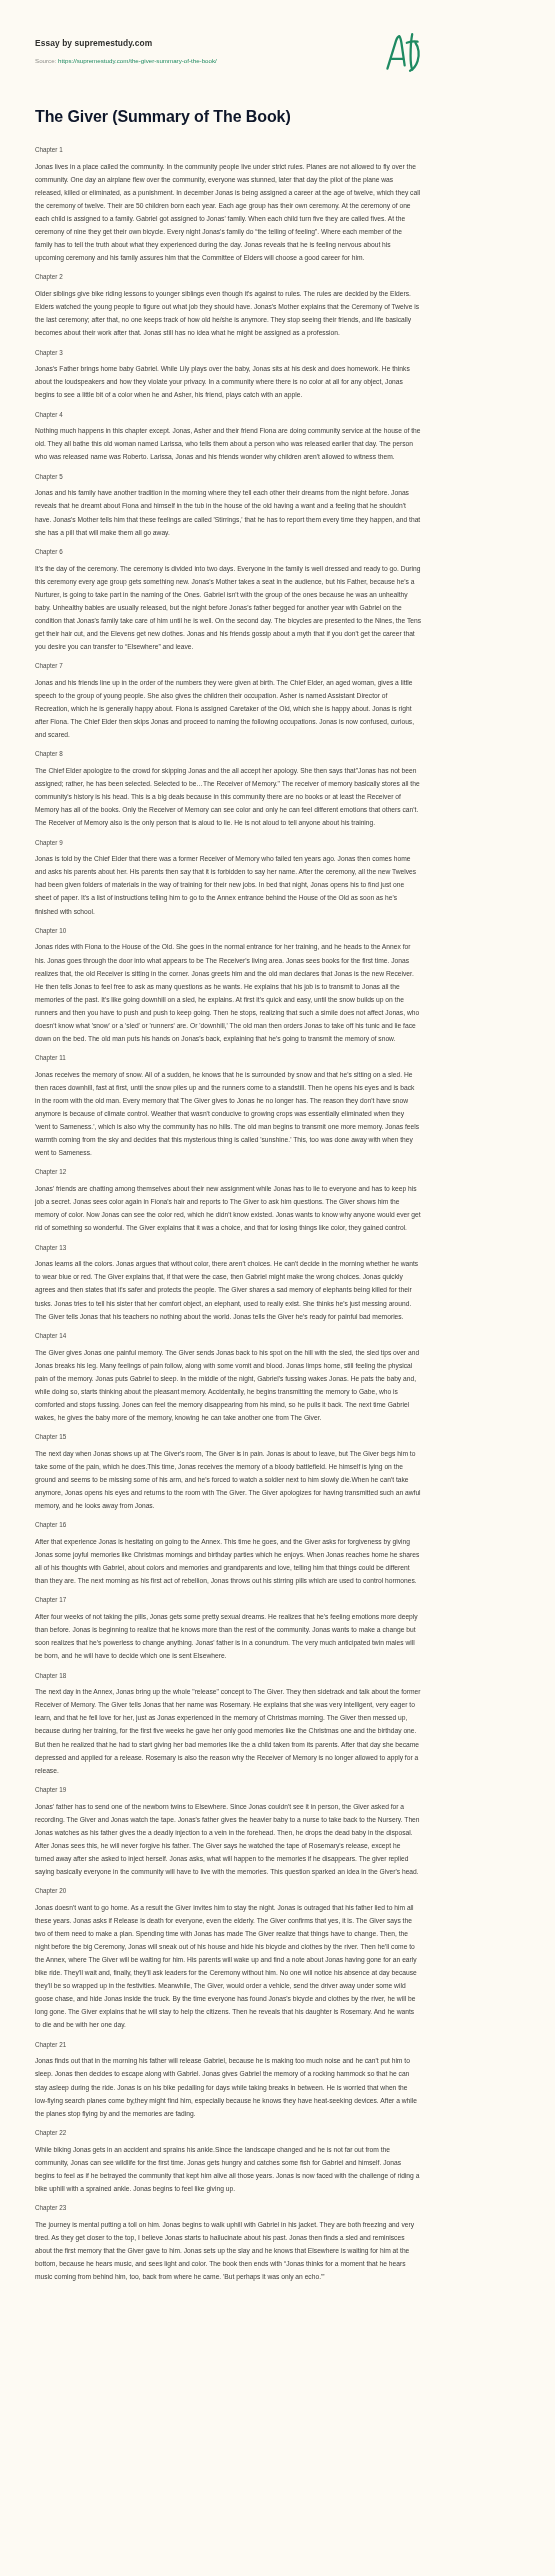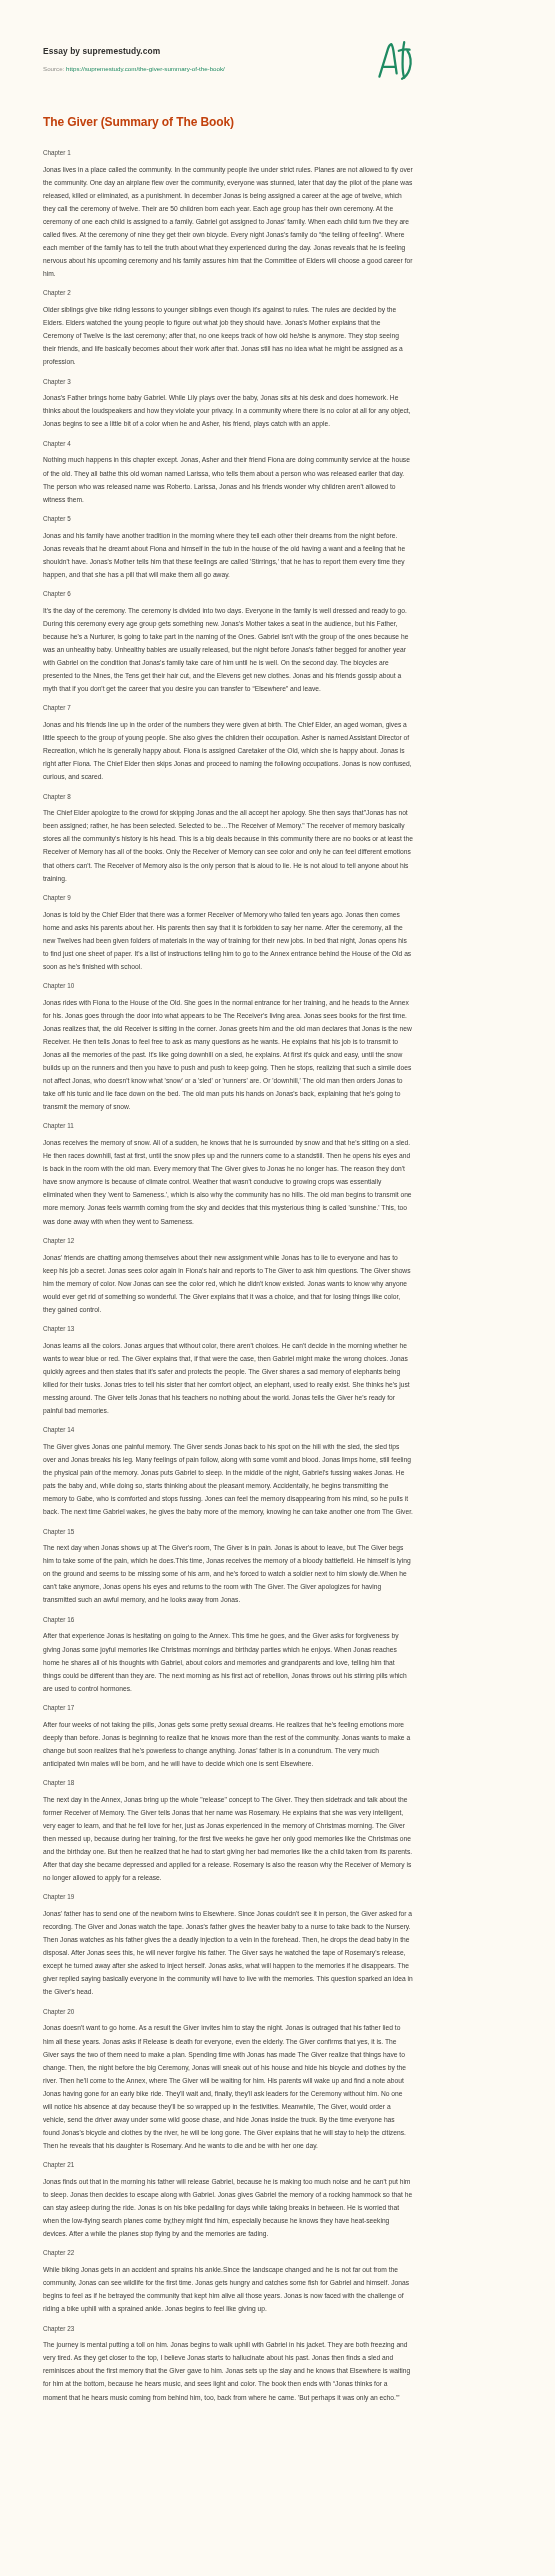--- a/index.html
+++ b/index.html
@@ -12,21 +12,21 @@
     font-family: "Liberation Sans", sans-serif;
     color: #3a3a38;
     -webkit-font-smoothing: antialiased;
   }
   .page {
     width: 456px;
     min-height: 2576px;
     background: #fdfaf3;
     box-sizing: border-box;
     position: relative;
-    padding: 8px;
+    padding: 0;
   }
   .header {
     padding: 38px 35px 0 35px;
     position: relative;
     min-height: 65px;
     box-sizing: border-box;
   }
   .essay-by {
     font-size: 8.4px;
     font-weight: bold;
@@ -51,23 +51,23 @@
     position: absolute;
     right: 34px;
     top: 31.5px;
     width: 39px;
     height: 42px;
   }
   .logo svg { display: block; }
 
   .doc-title {
     margin: 42px 35px 5px 35px;
-    font-size: 12px;
+    font-size: 16px;
     font-weight: bold;
-    color: #c2410c;
+    color: #0f172a;
     letter-spacing: -0.1px;
     line-height: 1.25;
   }
   .content {
     margin: 0 35px;
     padding-top: 14px;
     padding-bottom: 22px;
   }
   .chapter-heading {
     font-size: 6.3px;

